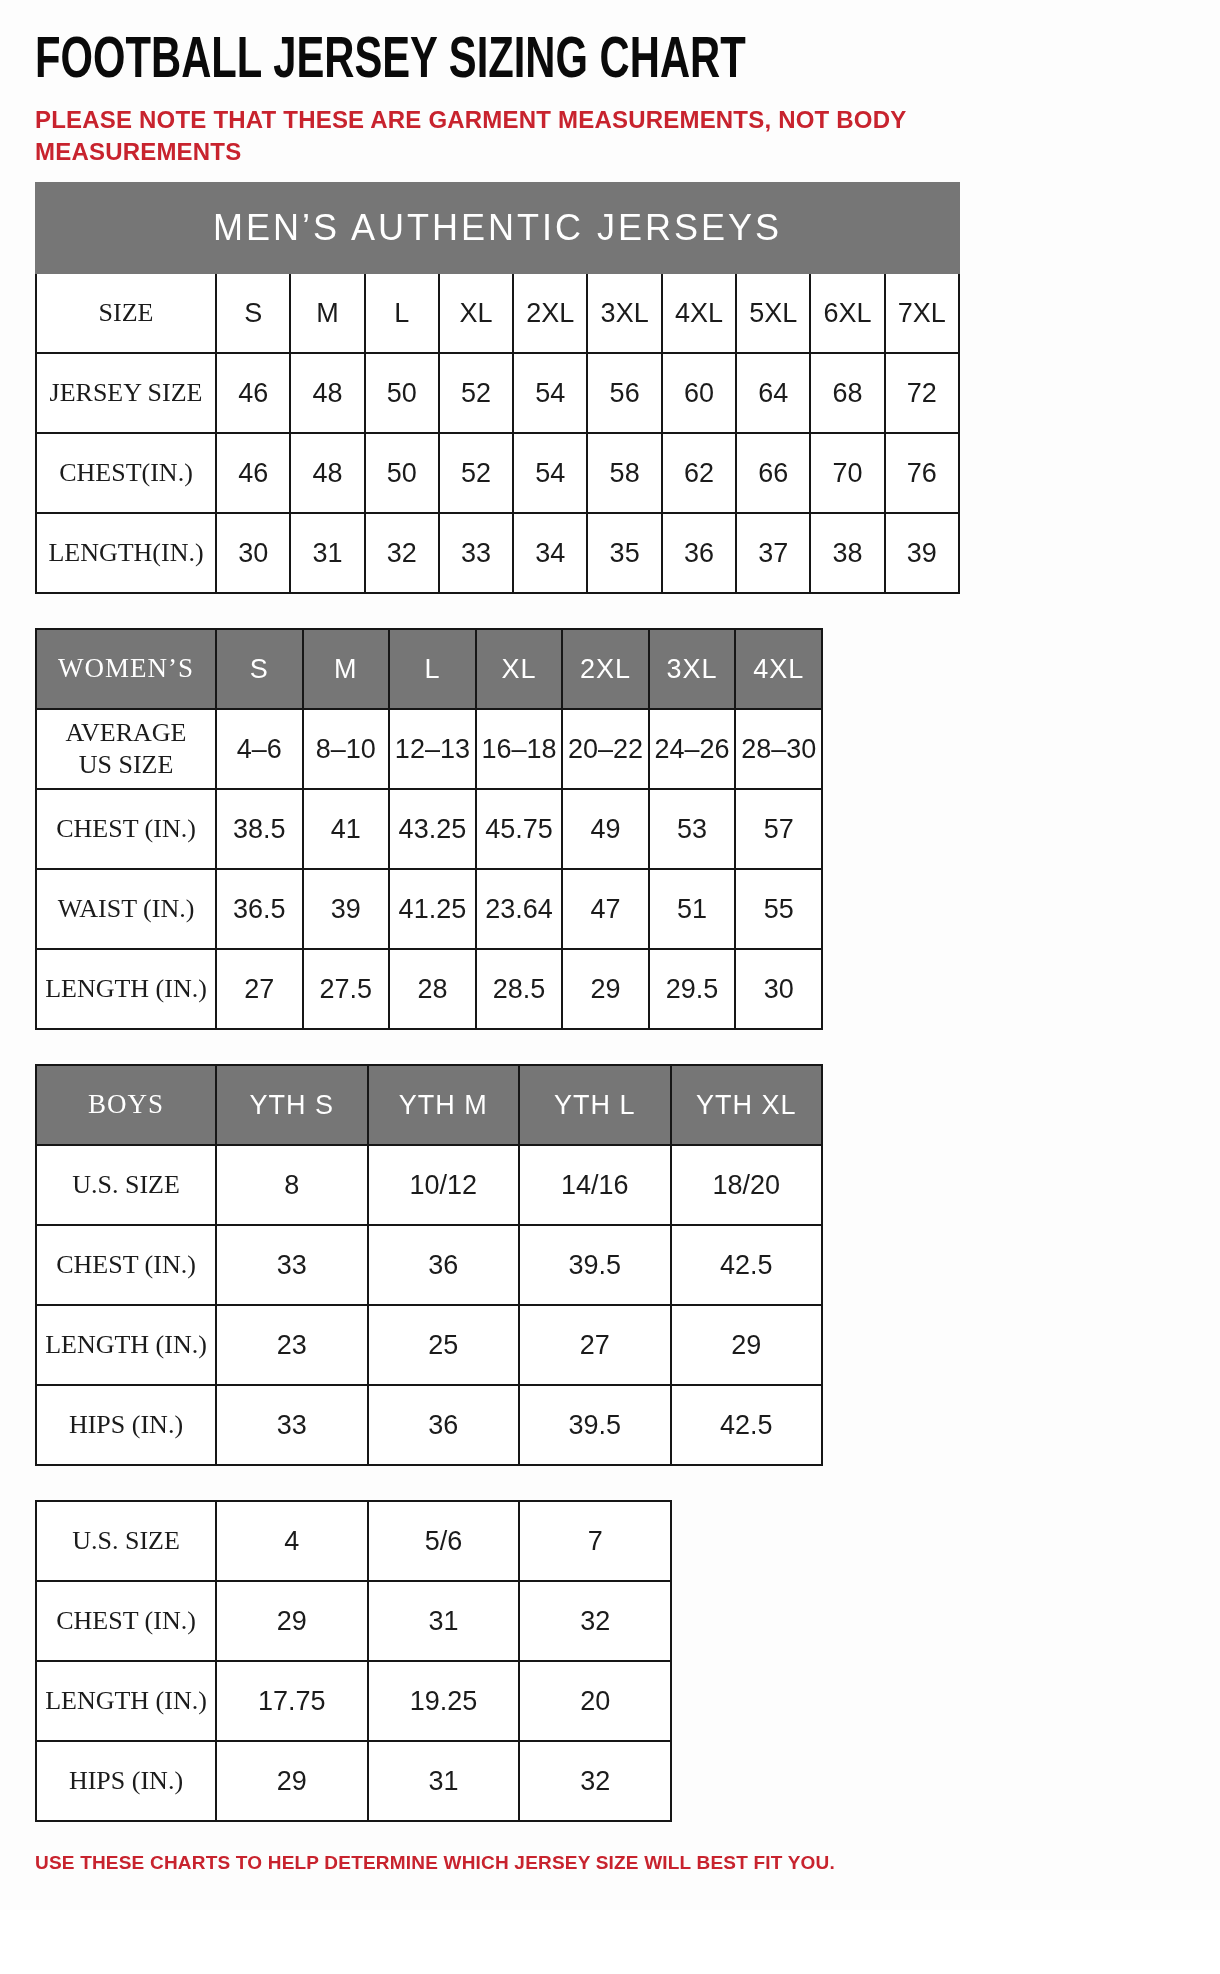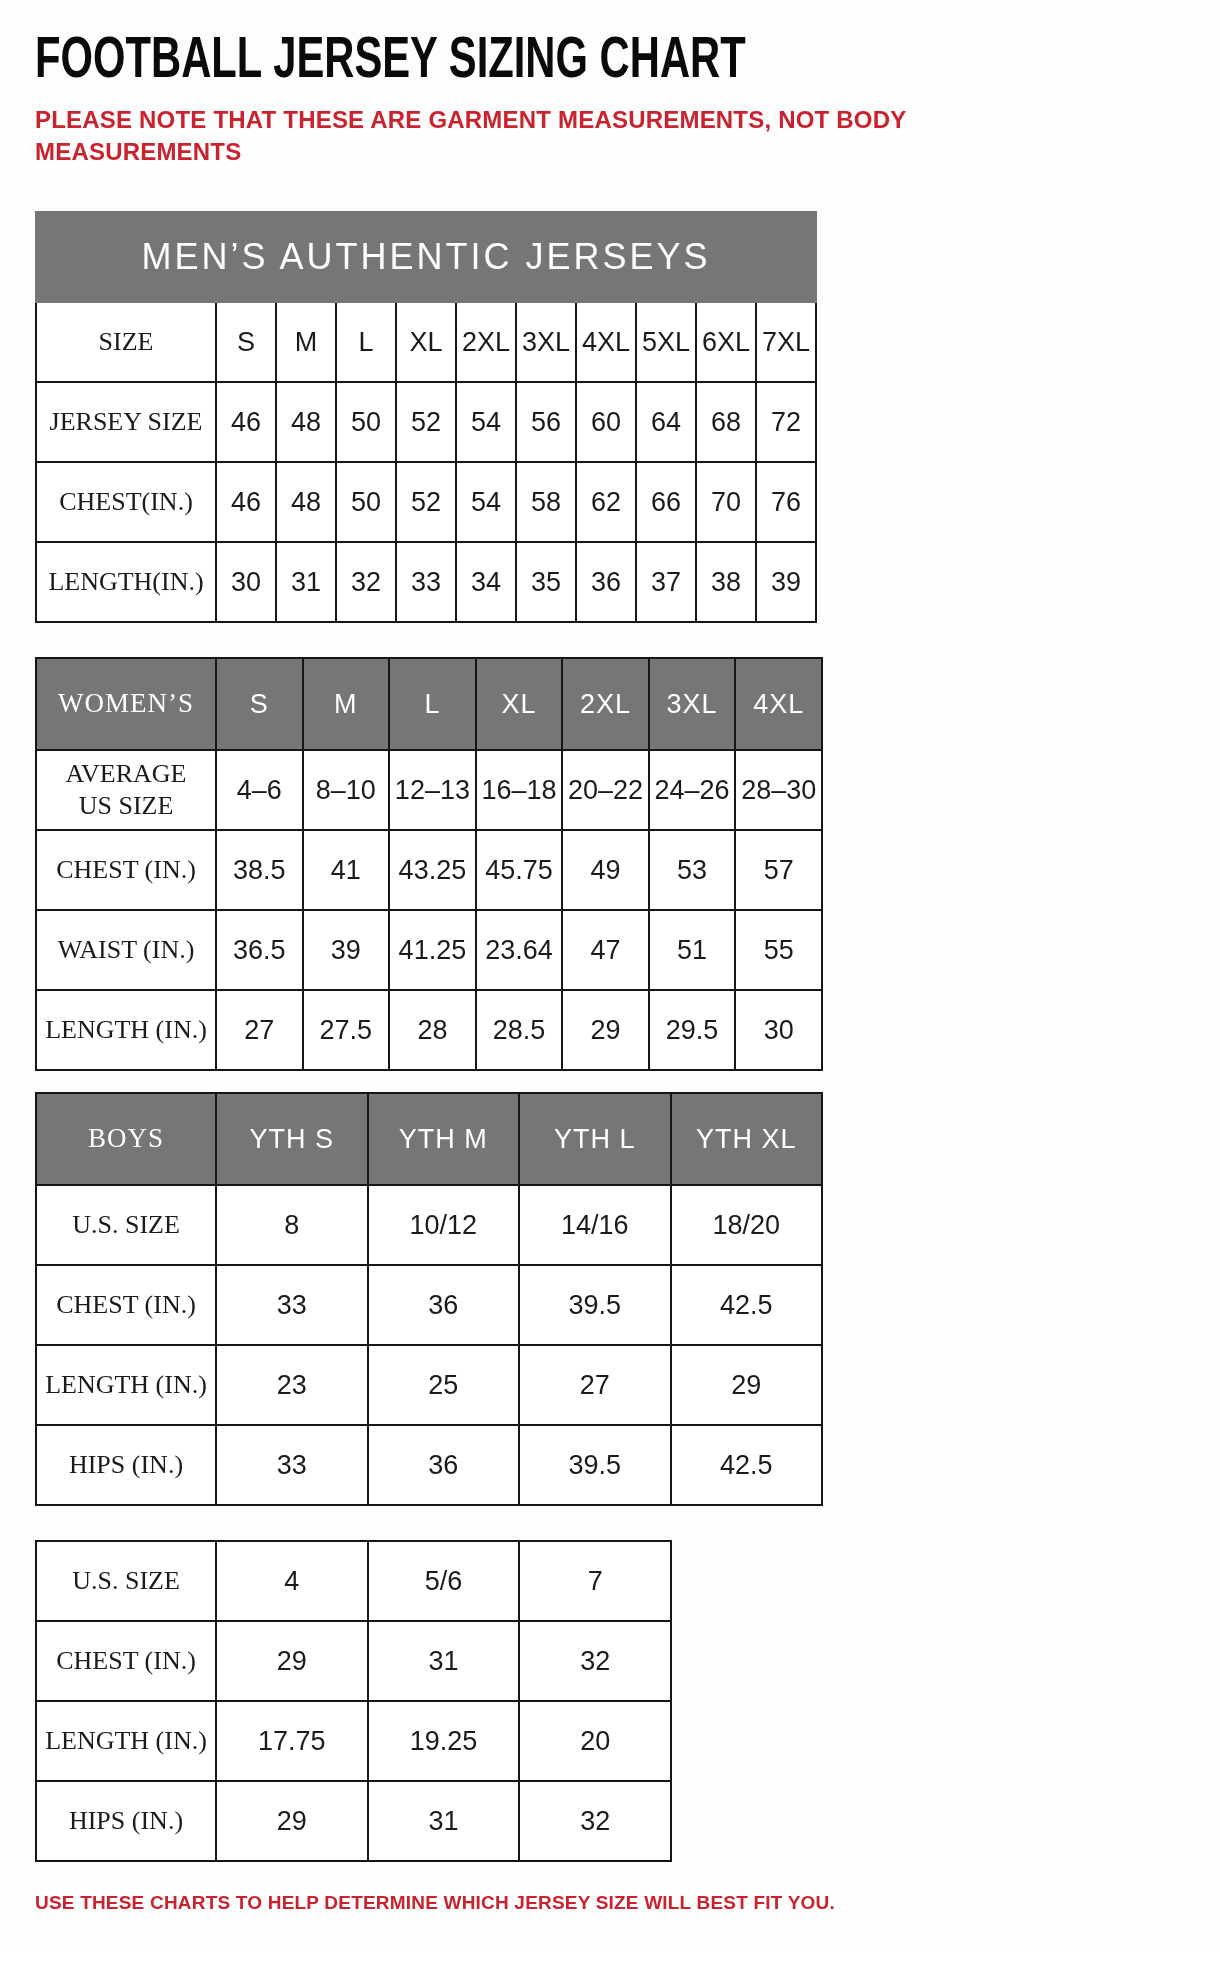--- a/index.html
+++ b/index.html
@@ -44,23 +44,23 @@
     font-weight:700;
     line-height:1.32;
     letter-spacing:0.2px;
   }
 
   table.sheet{
     border-collapse:collapse;
     table-layout:fixed;
     background:#ffffff;
   }
-  .mens{width:782px;margin-top:44px;}
+  .mens{width:925px;margin-top:15px;}
   .womens{width:788px;margin-top:34px;}
-  .boys{width:788px;margin-top:21px;}
+  .boys{width:788px;margin-top:34px;}
   .preschool{width:637px;margin-top:34px;}
   col.label-col{width:180px;}
 
   td{
     border:2px solid var(--border);
     text-align:center;
     vertical-align:middle;
     font-size:27px;
     height:80px;
     padding:0 4px;
@@ -79,21 +79,21 @@
     color:#ffffff;
     border:2px solid var(--gray);
     height:90px;
     font-size:36px;
     letter-spacing:3px;
     font-weight:400;
   }
   tr.header-row td{
     background:var(--gray);
     color:#ffffff;
-    height:92px;
+    height:80px;
     font-size:27px;
     letter-spacing:1px;
   }
 
   .footer-note{
     margin-top:30px;
     color:var(--red);
     font-size:19px;
     font-weight:700;
     letter-spacing:0.2px;

